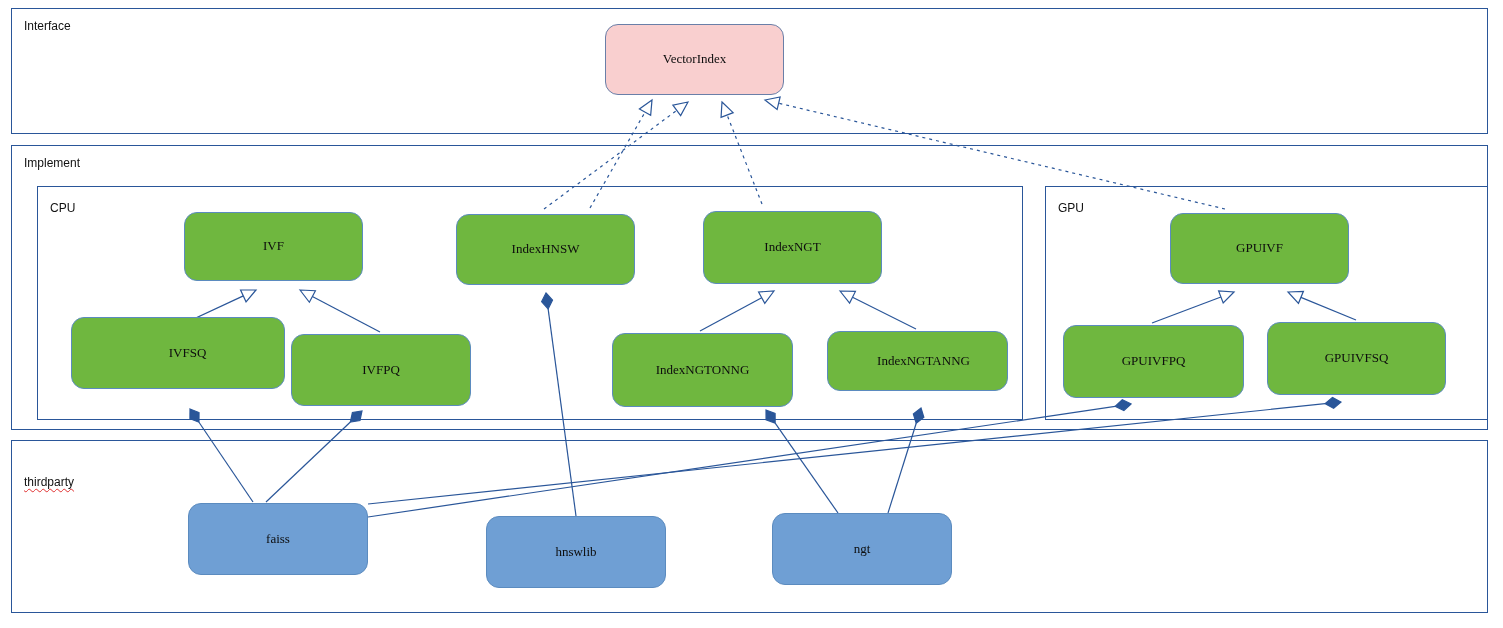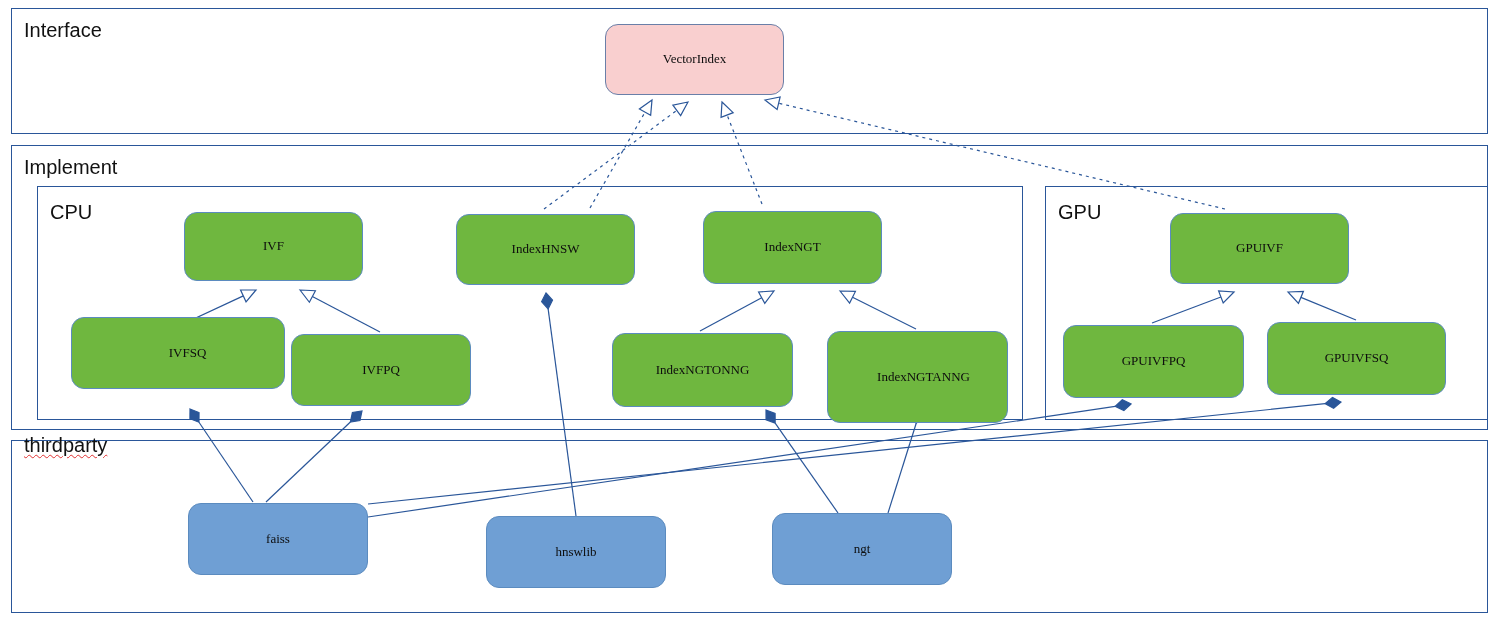--- a/index.html
+++ b/index.html
@@ -26,21 +26,21 @@
   }
   .container-box {
     position: absolute;
     border: 1.4px solid #2a5699;
     background: transparent;
     box-sizing: border-box;
   }
   .container-label {
     position: absolute;
     font-family: "Liberation Sans", "DejaVu Sans", sans-serif;
-    font-size: 20px;
+    font-size: 12px;
     color: #111111;
     white-space: nowrap;
     line-height: 1;
   }
   .container-label.misspelled {
     text-decoration: underline;
     text-decoration-color: #e03131;
     text-decoration-style: wavy;
     text-decoration-thickness: 1px;
     text-underline-offset: 2px;
@@ -81,21 +81,21 @@
   <div id="containers-layer">
       <div class="container-box" style="left: 11px; top: 8px; width: 1477px; height: 126px;"></div>
       <div class="container-label" style="left: 24px; top: 20px;">Interface</div>
       <div class="container-box" style="left: 11px; top: 145px; width: 1477px; height: 285px;"></div>
       <div class="container-label" style="left: 24px; top: 157px;">Implement</div>
       <div class="container-box" style="left: 37px; top: 186px; width: 986px; height: 234px;"></div>
       <div class="container-label" style="left: 50px; top: 202px;">CPU</div>
       <div class="container-box" style="left: 1045px; top: 186px; width: 443px; height: 234px;"></div>
       <div class="container-label" style="left: 1058px; top: 202px;">GPU</div>
       <div class="container-box" style="left: 11px; top: 440px; width: 1477px; height: 173px;"></div>
-      <div class="container-label misspelled" style="left: 24px; top: 435px;">thirdparty</div>
+      <div class="container-label misspelled" style="left: 24px; top: 476px;">thirdparty</div>
     </div>
 
   <svg class="edges" id="edges-layer" viewBox="0 0 1503 628" preserveAspectRatio="none">
       <g>
         <line x1="590" y1="208" x2="645.0298547402535" y2="112.1415433556873" stroke="#2a5699" stroke-width="1.2" stroke-dasharray="3,4"></line>
         <polygon fill="#ffffff" points="652,100 650.6669998696798,115.37768222628385 639.3927096108273,108.90540448509076" stroke="#2a5699" stroke-width="1.2" stroke-linejoin="miter"></polygon>
       </g>
       <g>
         <line x1="544" y1="209" x2="676.7626535352261" y2="110.34997272035277" stroke="#2a5699" stroke-width="1.2" stroke-dasharray="3,4"></line>
         <polygon fill="#ffffff" points="688,102 680.6394265839614,115.56731215042632 672.8858804864909,105.13263329027922" stroke="#2a5699" stroke-width="1.2" stroke-linejoin="miter"></polygon>
@@ -164,21 +164,21 @@
 
   <div id="nodes-layer">
       <div class="node iface" style="left: 605px; top: 24px; width: 179px; height: 71px;">VectorIndex</div>
       <div class="node impl" style="left: 184px; top: 212px; width: 179px; height: 69px;">IVF</div>
       <div class="node impl" style="left: 456px; top: 214px; width: 179px; height: 71px;">IndexHNSW</div>
       <div class="node impl" style="left: 703px; top: 211px; width: 179px; height: 73px;">IndexNGT</div>
       <div class="node impl" style="left: 1170px; top: 213px; width: 179px; height: 71px;">GPUIVF</div>
       <div class="node impl" style="left: 71px; top: 317px; width: 214px; height: 72px; padding-left: 19px;">IVFSQ</div>
       <div class="node impl" style="left: 291px; top: 334px; width: 180px; height: 72px;">IVFPQ</div>
       <div class="node impl" style="left: 612px; top: 333px; width: 181px; height: 74px;">IndexNGTONNG</div>
-      <div class="node impl" style="left: 827px; top: 331px; width: 181px; height: 92px; padding-left: 12px;">IndexNGTANNG</div>
+      <div class="node impl" style="left: 827px; top: 331px; width: 181px; height: 60px; padding-left: 12px;">IndexNGTANNG</div>
       <div class="node impl" style="left: 1063px; top: 325px; width: 181px; height: 73px;">GPUIVFPQ</div>
       <div class="node impl" style="left: 1267px; top: 322px; width: 179px; height: 73px;">GPUIVFSQ</div>
       <div class="node third" style="left: 188px; top: 503px; width: 180px; height: 72px;">faiss</div>
       <div class="node third" style="left: 486px; top: 516px; width: 180px; height: 72px; text-align: center;">hnswlib</div>
       <div class="node third" style="left: 772px; top: 513px; width: 180px; height: 72px;">ngt</div>
     </div>
 
 </div>
 
 </body></html>

